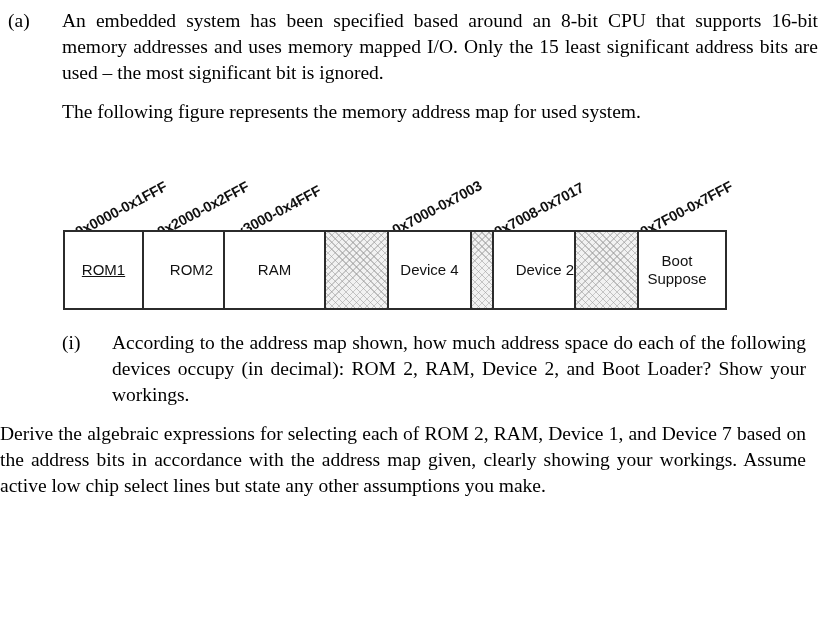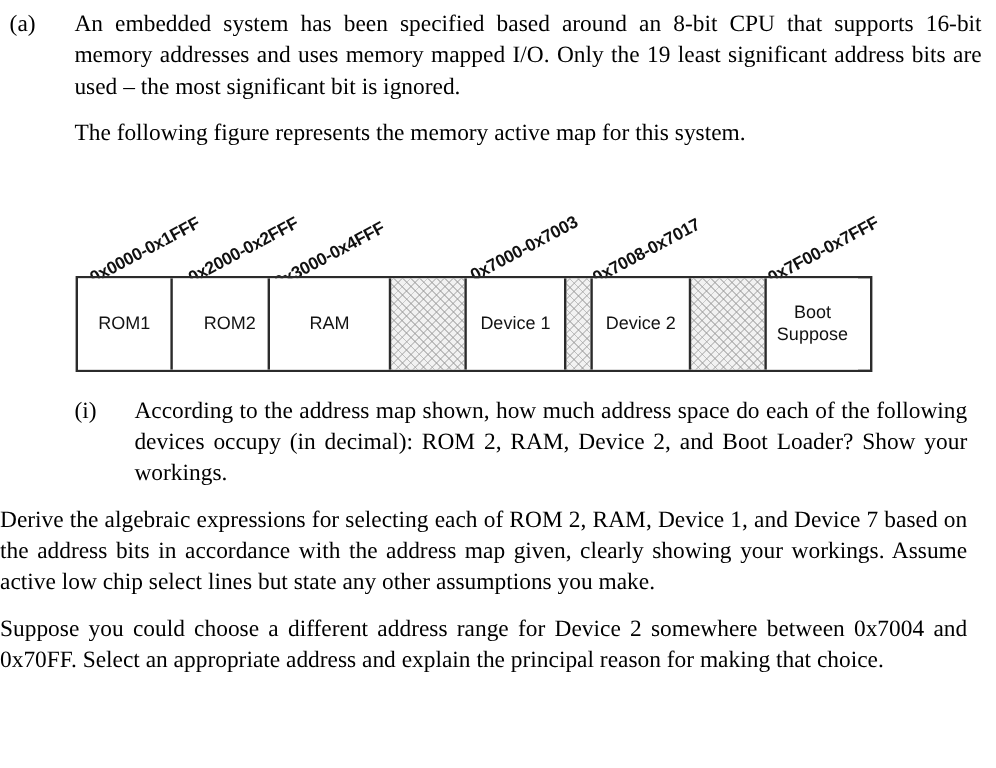--- a/index.html
+++ b/index.html
@@ -143,54 +143,54 @@
     text-justify: inter-word;
   }
 </style>
 </head>
 <body>
 
 <div class="qa-block">
   <div class="qa-row">
     <div class="qa-marker">(a)</div>
     <div class="qa-body">
-      <p>An embedded system has been specified based around an 8-bit CPU that supports 16-bit memory addresses and uses memory mapped I/O. Only the 19 least significant address bits are used – the most significant bit is ignored.</p>
+      <p>An embedded system has been specified based around an 8-bit CPU that supports 16-bit memory addresses and uses memory mapped I/O. Only the 15 least significant address bits are used – the most significant bit is ignored.</p>
       <div class="para-gap"></div>
-      <p>The following figure represents the memory active map for this system.</p>
+      <p>The following figure represents the memory address map for used system.</p>
     </div>
   </div>
 </div>
 
 <div class="figure">
 
   <div class="addr-labels">
     <span class="addr-label" style="left:80px;  top:66px;">0x0000-0x1FFF</span>
     <span class="addr-label" style="left:162px; top:66px;">0x2000-0x2FFF</span>
     <span class="addr-label" style="left:234px; top:70px;">0x3000-0x4FFF</span>
     <span class="addr-label" style="left:397px; top:64px;">0x7000-0x7003</span>
     <span class="addr-label" style="left:499px; top:66px;">0x7008-0x7017</span>
     <span class="addr-label" style="left:645px; top:66px;">0x7F00-0x7FFF</span>
   </div>
 
   <div class="map">
-    <div class="seg" style="width:77px;">
+    <div class="seg" style="width:77px;text-decoration:underline;">
       <span class="seg-label">ROM1</span>
     </div>
     <div class="seg" style="width:81px;padding-left:16px;">
       <span class="seg-label">ROM2</span>
     </div>
     <div class="seg" style="width:101px;">
       <span class="seg-label">RAM</span>
     </div>
     <div class="seg gap" style="width:63px;"></div>
     <div class="seg" style="width:83px;">
-      <span class="seg-label">Device 1</span>
+      <span class="seg-label">Device 4</span>
     </div>
     <div class="seg gap" style="width:22px;"></div>
-    <div class="seg" style="width:82px;">
+    <div class="seg" style="width:82px;justify-content:flex-end;">
       <span class="seg-label">Device 2</span>
     </div>
     <div class="seg gap" style="width:63px;"></div>
     <div class="seg" style="width:78px;">
       <span class="seg-label">
         <span>Boot</span><br>
         <span>Suppose</span>
       </span>
     </div>
   </div>
@@ -201,16 +201,15 @@
   <div class="sub-row">
     <div class="sub-marker">(i)</div>
     <div class="sub-body">According to the address map shown, how much address space do each of the following devices occupy (in decimal): ROM 2, RAM, Device 2, and Boot Loader? Show your workings.</div>
   </div>
 
   <div class="sub-row">
     <div class="sub-body">Derive the algebraic expressions for selecting each of ROM 2, RAM, Device 1, and Device 7 based on the address bits in accordance with the address map given, clearly showing your workings. Assume active low chip select lines but state any other assumptions you make.</div>
   </div>
 
   <div class="sub-row">
-    <div class="sub-body">Suppose you could choose a different address range for Device 2 somewhere between 0x7004 and 0x70FF. Select an appropriate address and explain the principal reason for making that choice.</div>
   </div>
 
 </div>
 
 </body></html>

